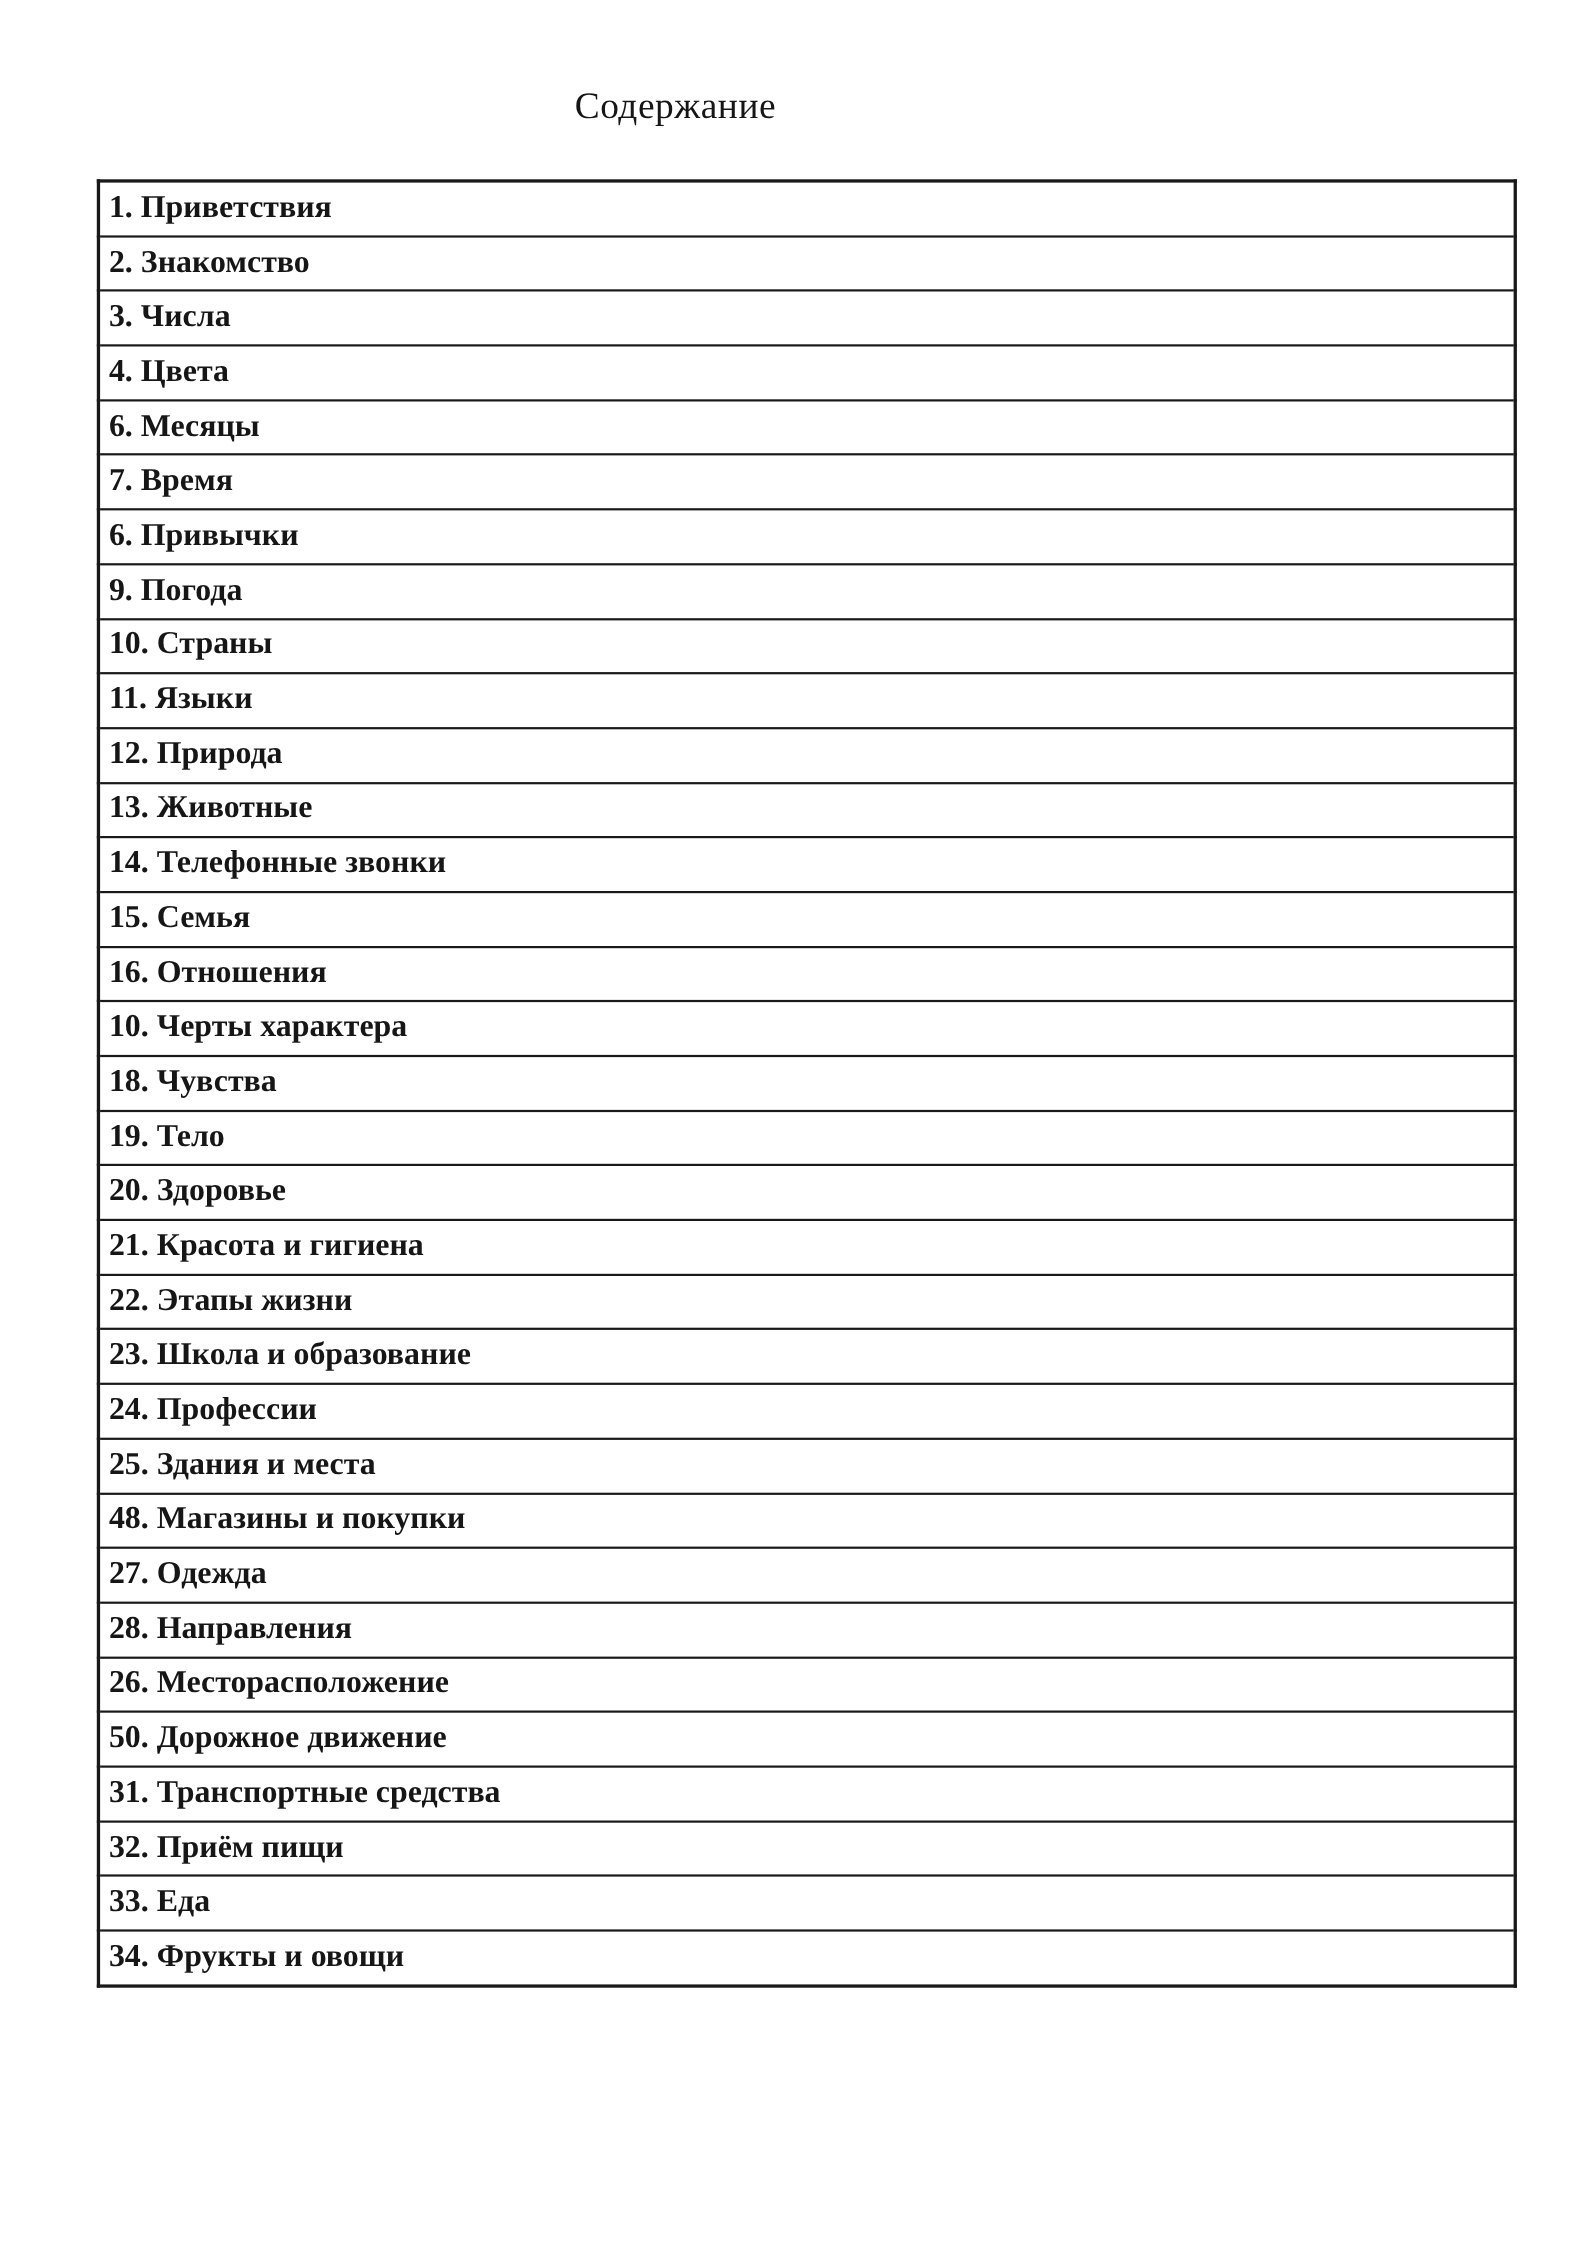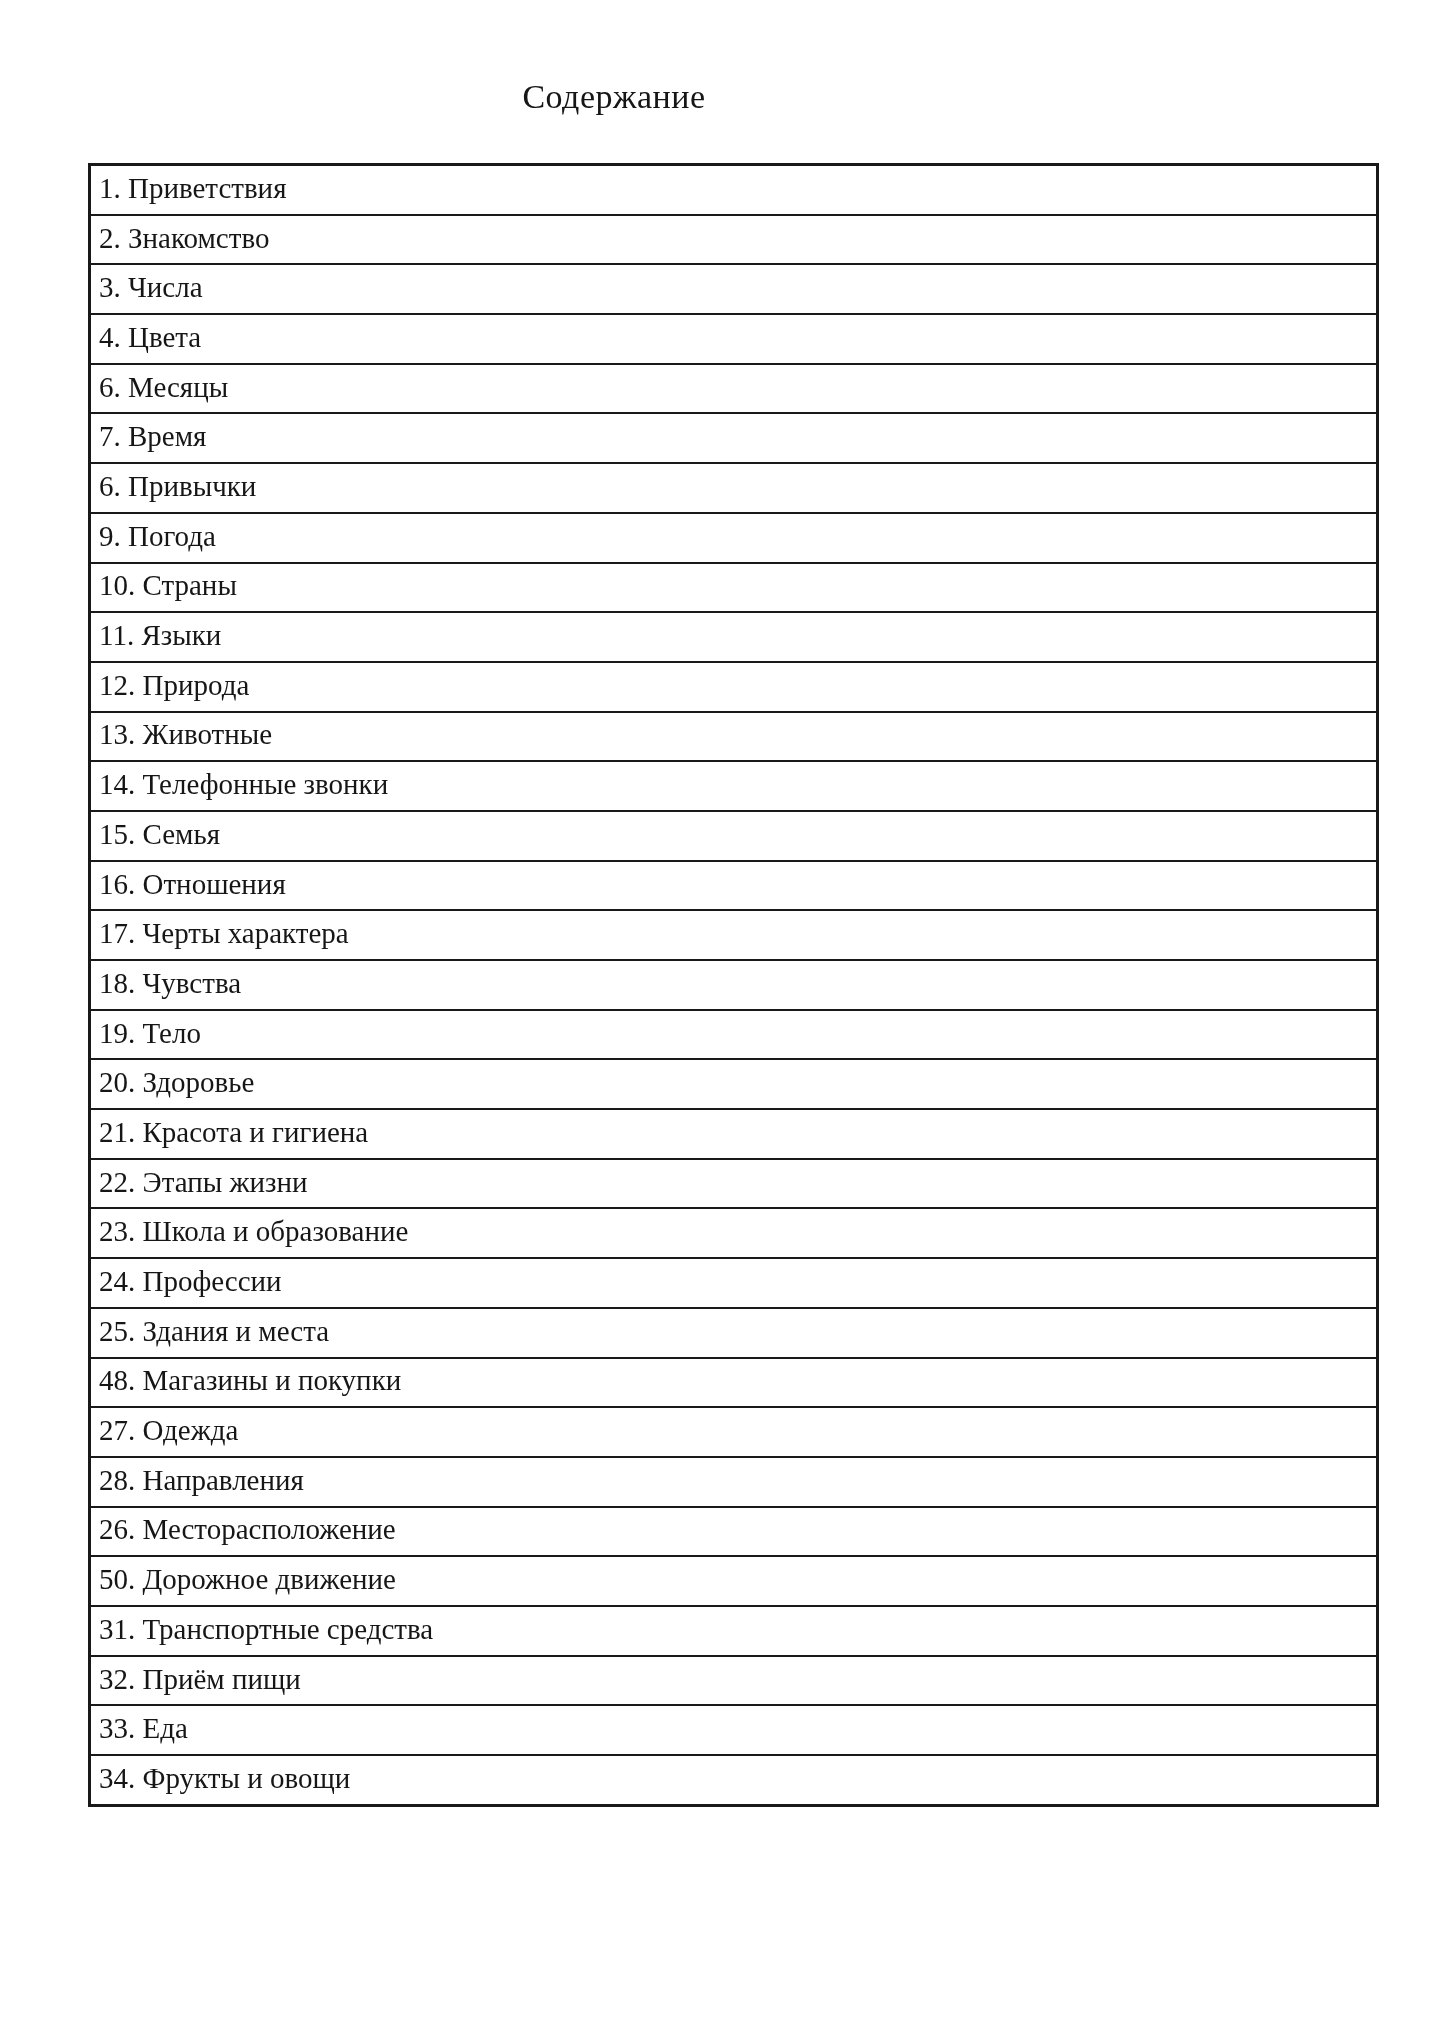--- a/index.html
+++ b/index.html
@@ -45,20 +45,21 @@
     table.toc-table td {
       border: 2px solid #191919;
       height: 45.7px;
       padding: 0 6px 2px 8px;
       font-size: 29px;
       line-height: 1.1;
       vertical-align: middle;
       color: #161616;
       white-space: nowrap;
       overflow: hidden;
+      font-weight: bold;
     }
   </style>
 </head>
 <body>
 
 <div class="page">
   <div class="page-title">Содержание</div>
 
   <table class="toc-table">
     <tbody id="toc-body">
@@ -101,21 +102,21 @@
         <tr>
           <td>14. Телефонные звонки</td>
         </tr>
         <tr>
           <td>15. Семья</td>
         </tr>
         <tr>
           <td>16. Отношения</td>
         </tr>
         <tr>
-          <td>17. Черты характера</td>
+          <td>10. Черты характера</td>
         </tr>
         <tr>
           <td>18. Чувства</td>
         </tr>
         <tr>
           <td>19. Тело</td>
         </tr>
         <tr>
           <td>20. Здоровье</td>
         </tr>

